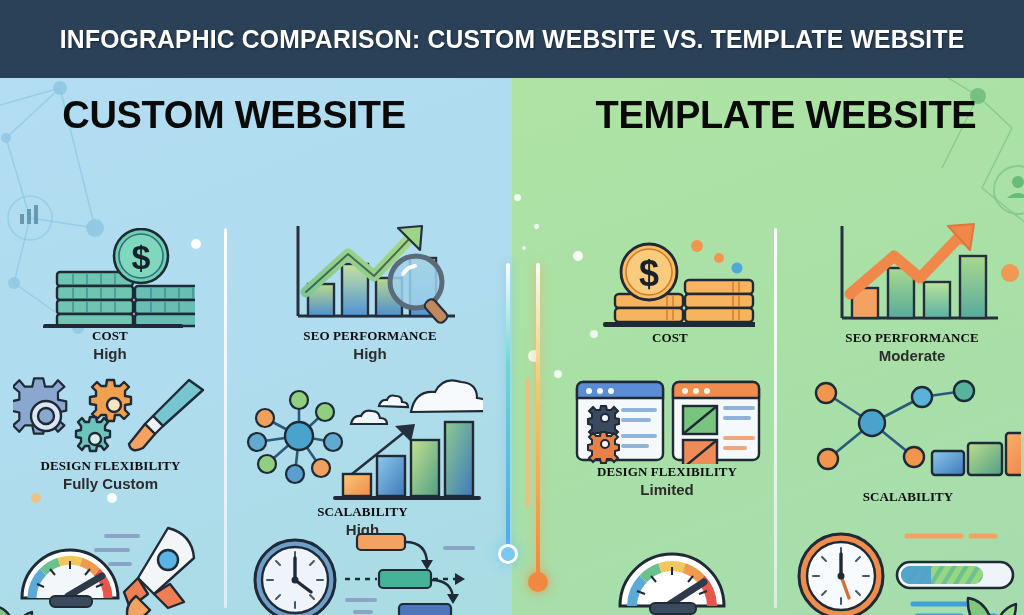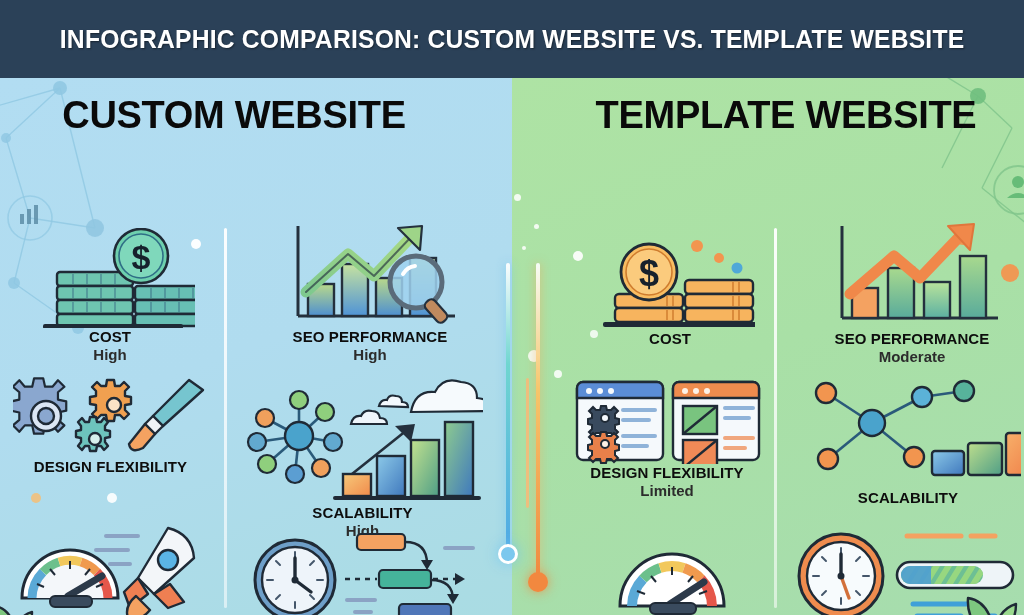--- a/index.html
+++ b/index.html
@@ -48,22 +48,22 @@
     position: absolute; top: 150px; width: 3px; height: 380px;
     background: linear-gradient(to bottom, rgba(255,255,255,.95), rgba(255,255,255,.55));
     border-radius: 2px;
   }
   .panel.left  .col-divider { left: 224px; }
   .panel.right .col-divider { left: 262px; }
 
   
   .feature { position: absolute; text-align: center; }
   .feature .f-label {
-    font-size: 15px; font-weight: 700; color: #0d0d0d;
-    letter-spacing: .1px; white-space: nowrap;
+    font-size: 13px; font-weight: 700; color: #0d0d0d;
+    letter-spacing: .1px; white-space: nowrap; font-family: Liberation Serif, serif;
   }
   .feature .f-value {
     font-size: 15px; font-weight: 700; color: #2c2c2c; margin-top: 1px;
     white-space: nowrap;
   }
   .icon-box { display:flex; align-items:flex-end; justify-content:center; }
 
   
   .base-rule {
     position: absolute; bottom: 10px; height: 2px; background: #2d3b4a;
@@ -247,20 +247,21 @@
               <circle cx="82" cy="65" r="6" fill="#d7f0ec"></circle>
             </g>
             <g stroke="#1f2a36" stroke-width="2.4" stroke-linejoin="round">
               <path d="M176 6 L190 16 L150 52 L140 42 Z" fill="#76c5cf"></path>
               <path d="M140 42 L150 52 L142 60 L132 50 Z" fill="#eef2f6"></path>
               <path d="M132 50 L142 60 L130 74 Q118 80 116 70 Z" fill="#f4a261"></path>
             </g>
           </svg>
         </div>
         <div class="f-label">DESIGN FLEXIBILITY</div>
+        <div class="f-value">Fully Custom</div>
       </div>
 
       <div class="feature" style="left:240px; top:300px; width:245px;">
         <div class="icon-box" style="height:126px;">
           <svg width="240" height="126" viewBox="0 0 240 126">
             <defs>
               <linearGradient id="sb1" x1="0" y1="0" x2="1" y2="1">
                 <stop offset="0%" stop-color="#f7c97a"></stop>
                   <stop offset="100%" stop-color="#f08a4b"></stop>
               </linearGradient>

